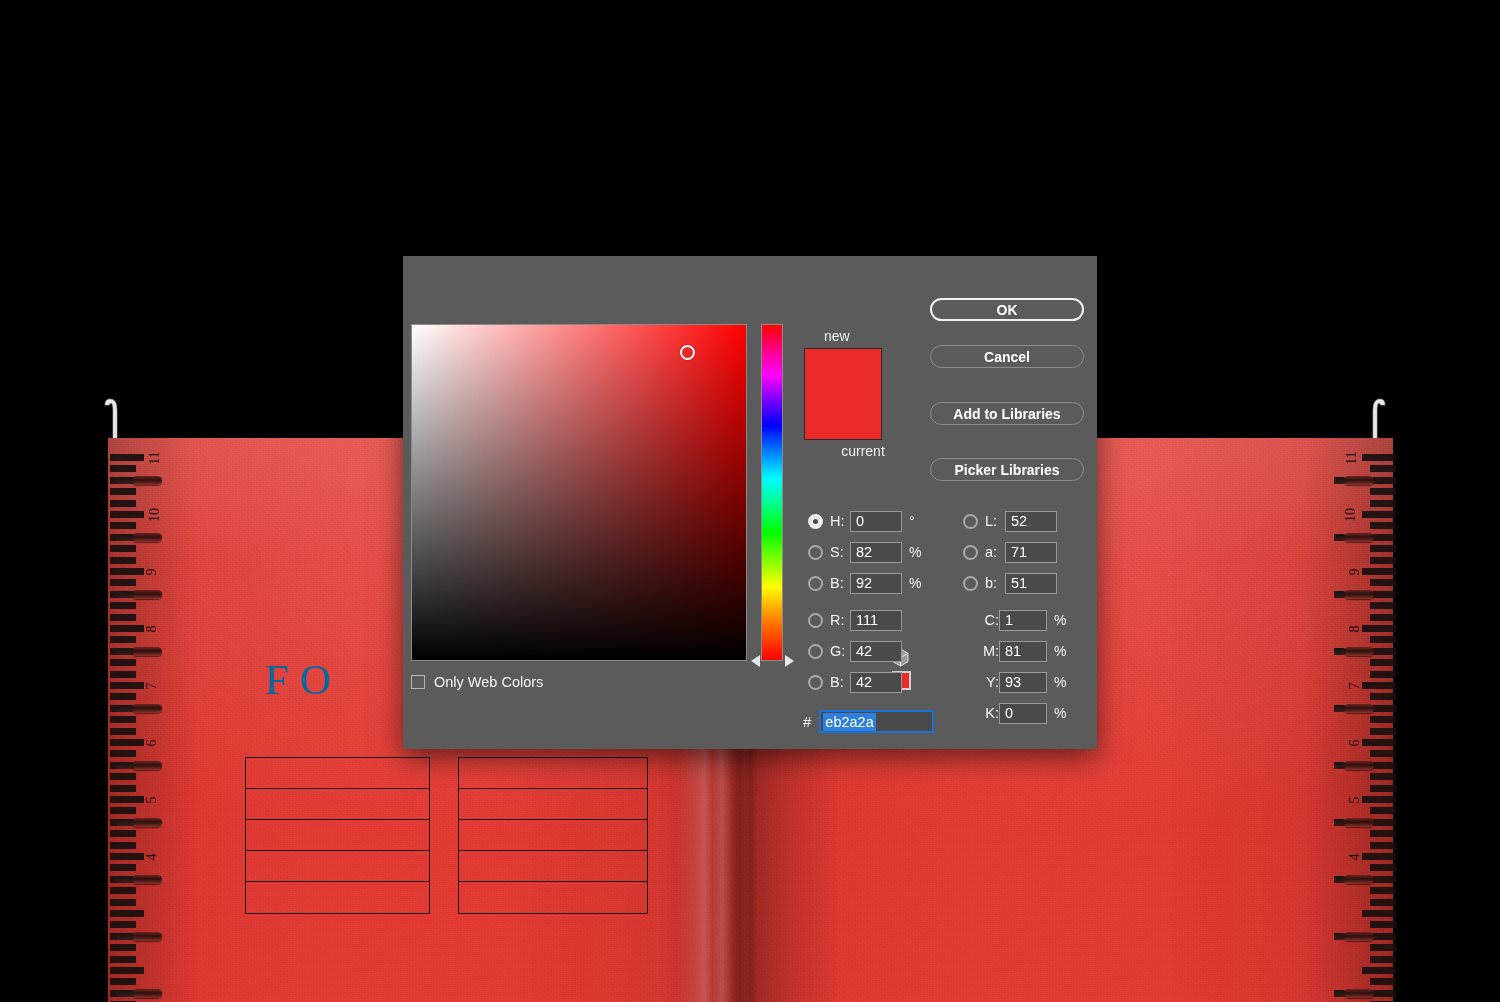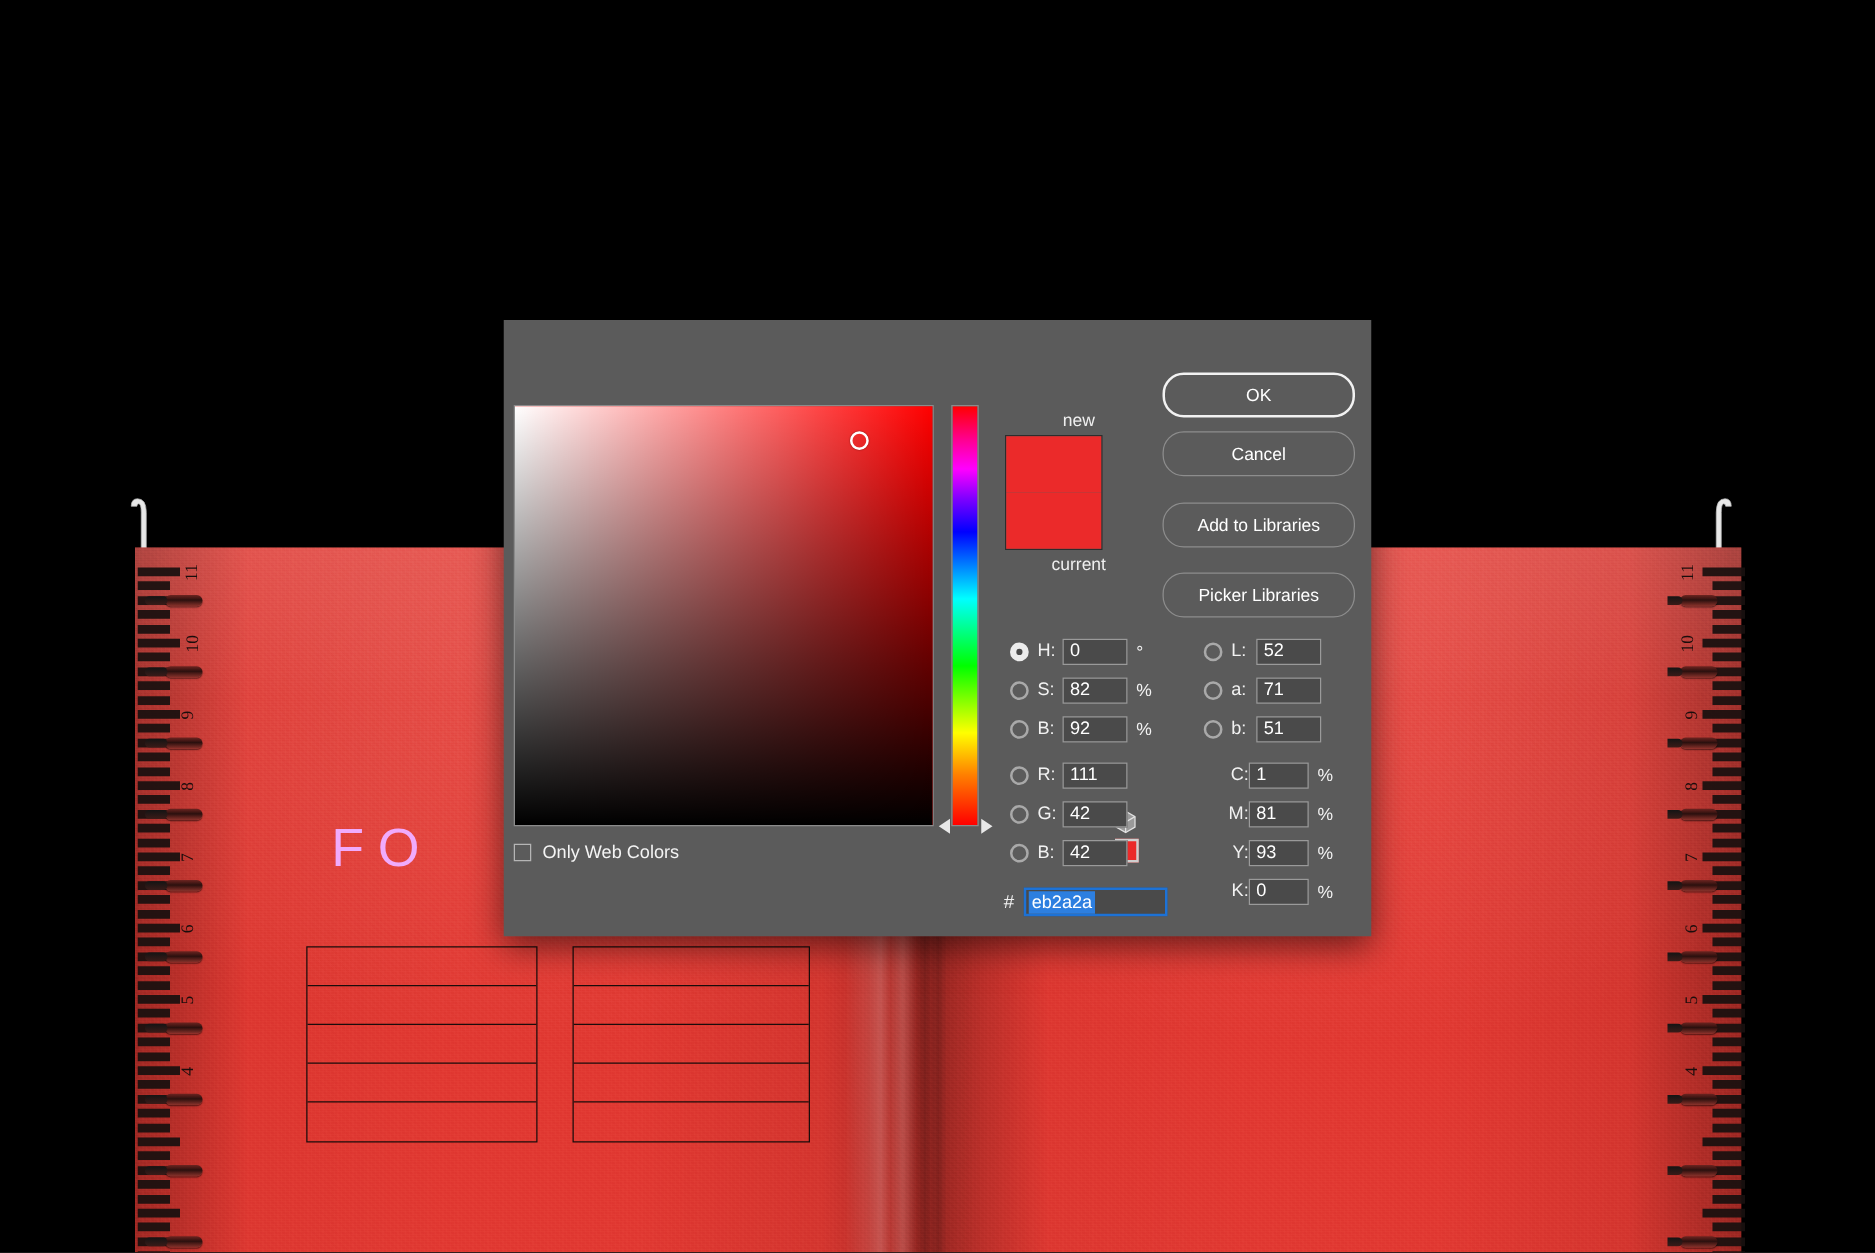--- a/index.html
+++ b/index.html
@@ -92,22 +92,22 @@
   #hook-right { left: 1364px; top: 394px; }
 
   
   #cover-mo {
     position: absolute; left: 255px; top: 545px;
     font-family: "Liberation Serif", "DejaVu Serif", serif;
     font-size: 112px; line-height: 1; color: #120a09; letter-spacing: 1px;
   }
   #cover-for {
     position: absolute; left: 265px; top: 655px;
-    font-family: Liberation Sans, sans-serif;
-    font-size: 43px; color: #f0abfc; letter-spacing: 11px;
+    font-family: Liberation Serif, serif;
+    font-size: 43px; color: #0369a1; letter-spacing: 11px;
   }
 
   
   .cover-table { position: absolute; border: 1.6px solid #1b0c0b; }
   .cover-table .trow { height: 31px; border-bottom: 1.6px solid #1b0c0b; }
   .cover-table .trow:last-child { border-bottom: none; }
   #table-a { left: 245px; top: 757px; width: 185px; }
   #table-b { left: 458px; top: 757px; width: 190px; }
 
   
@@ -151,42 +151,42 @@
       #00ff00 62%, #80ff00 70%, #ffff00 78%, #ff8000 88%, #ff0000 100%);
   }
   .hue-arrow {
     position: absolute; width: 0; height: 0;
     border-top: 6px solid transparent; border-bottom: 6px solid transparent;
   }
   #hue-arrow-l { left: 348px; top: 399px; border-right: 9px solid #e8e8e8; }
   #hue-arrow-r { left: 382px; top: 399px; border-left: 9px solid #e8e8e8; }
 
   
-  #label-new     { position:absolute; left:421px; top:72px; width:78px; text-align:center; font-size:14px; color:#efefef; }
+  #label-new     { position:absolute; left:421px; top:72px; width:78px; text-align:left; font-size:14px; color:#efefef; }
   #label-current { position:absolute; left:421px; top:187px; width:78px; text-align:center; font-size:14px; color:#efefef; }
   #swatch-box {
     position: absolute; left: 401px; top: 92px; width: 78px; height: 92px;
     border: 1px solid #2d2d2d;
   }
   #swatch-new     { position:absolute; left:0; top:0; right:0; height:50%; }
   #swatch-current { position:absolute; left:0; bottom:0; right:0; height:50%; }
 
   #cube-icon  { position: absolute; left: 489px; top: 392px; width: 17px; height: 19px; }
   #alert-chip {
     position: absolute; left: 489px; top: 415px; width: 19px; height: 19px;
     border: 2px solid #cfcfcf;
   }
 
   
   .btn {
-    position: absolute; left: 527px; width: 154px; height: 36px;
+    position: absolute; left: 527px; width: 154px; height: 23px;
     border-radius: 17px; background: transparent;
     color: #fff; font-size: 14px;
     display: flex; align-items: center; justify-content: center;
-    cursor: pointer; user-select: none;
+    cursor: pointer; user-select: none; font-weight: bold;
   }
   .btn.primary { border: 2px solid #f2f2f2; }
   .btn.normal  { border: 1px solid #8d8d8d; }
   #btn-ok        { top: 42px; }
   #btn-cancel    { top: 89px; }
   #btn-swatches  { top: 146px; }
   #btn-libraries { top: 202px; }
 
   
   .num-row { position: absolute; display: flex; align-items: center; height: 22px; }

